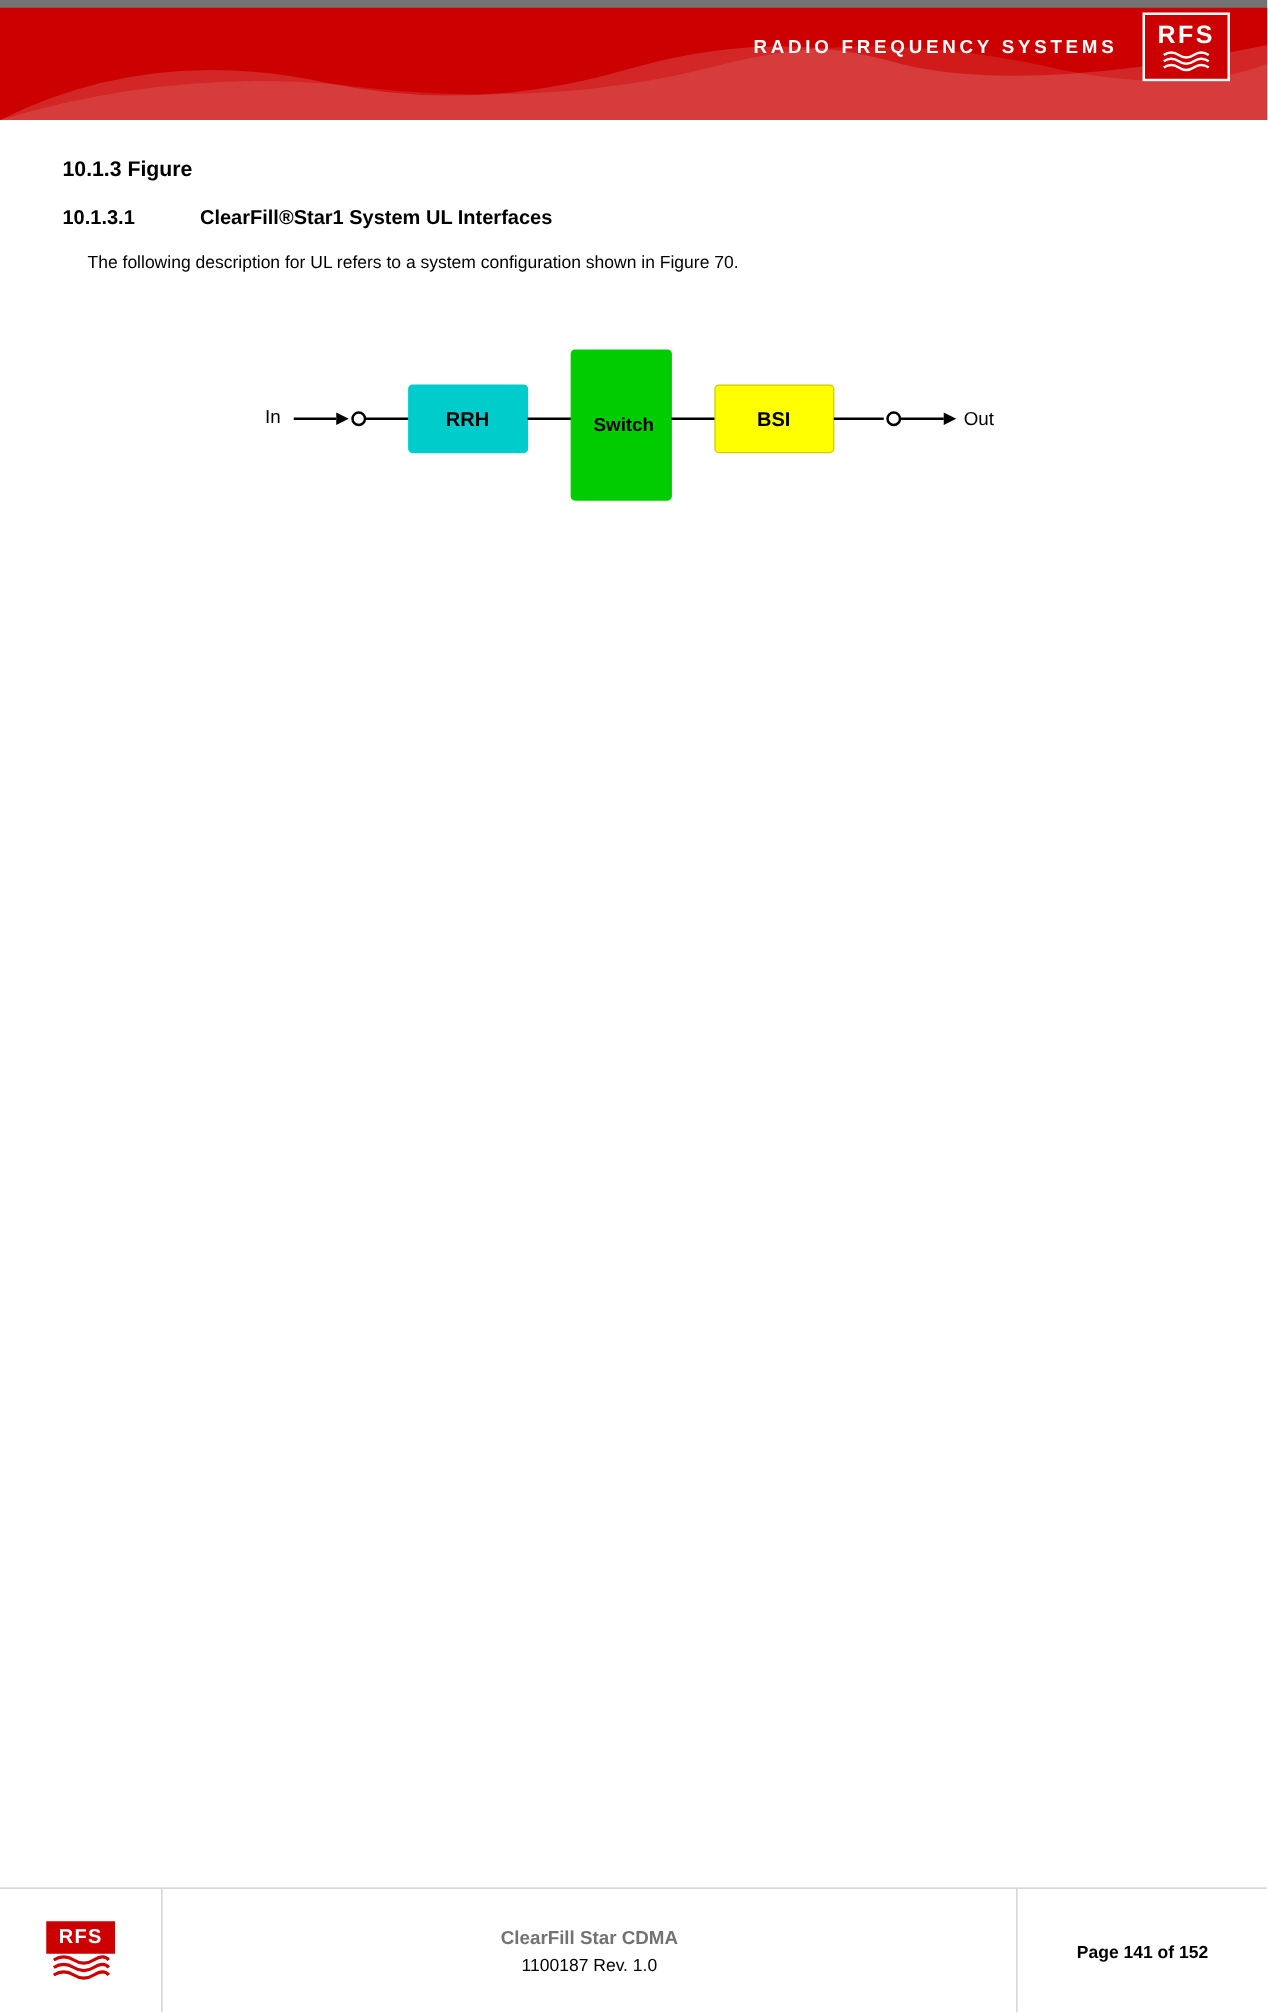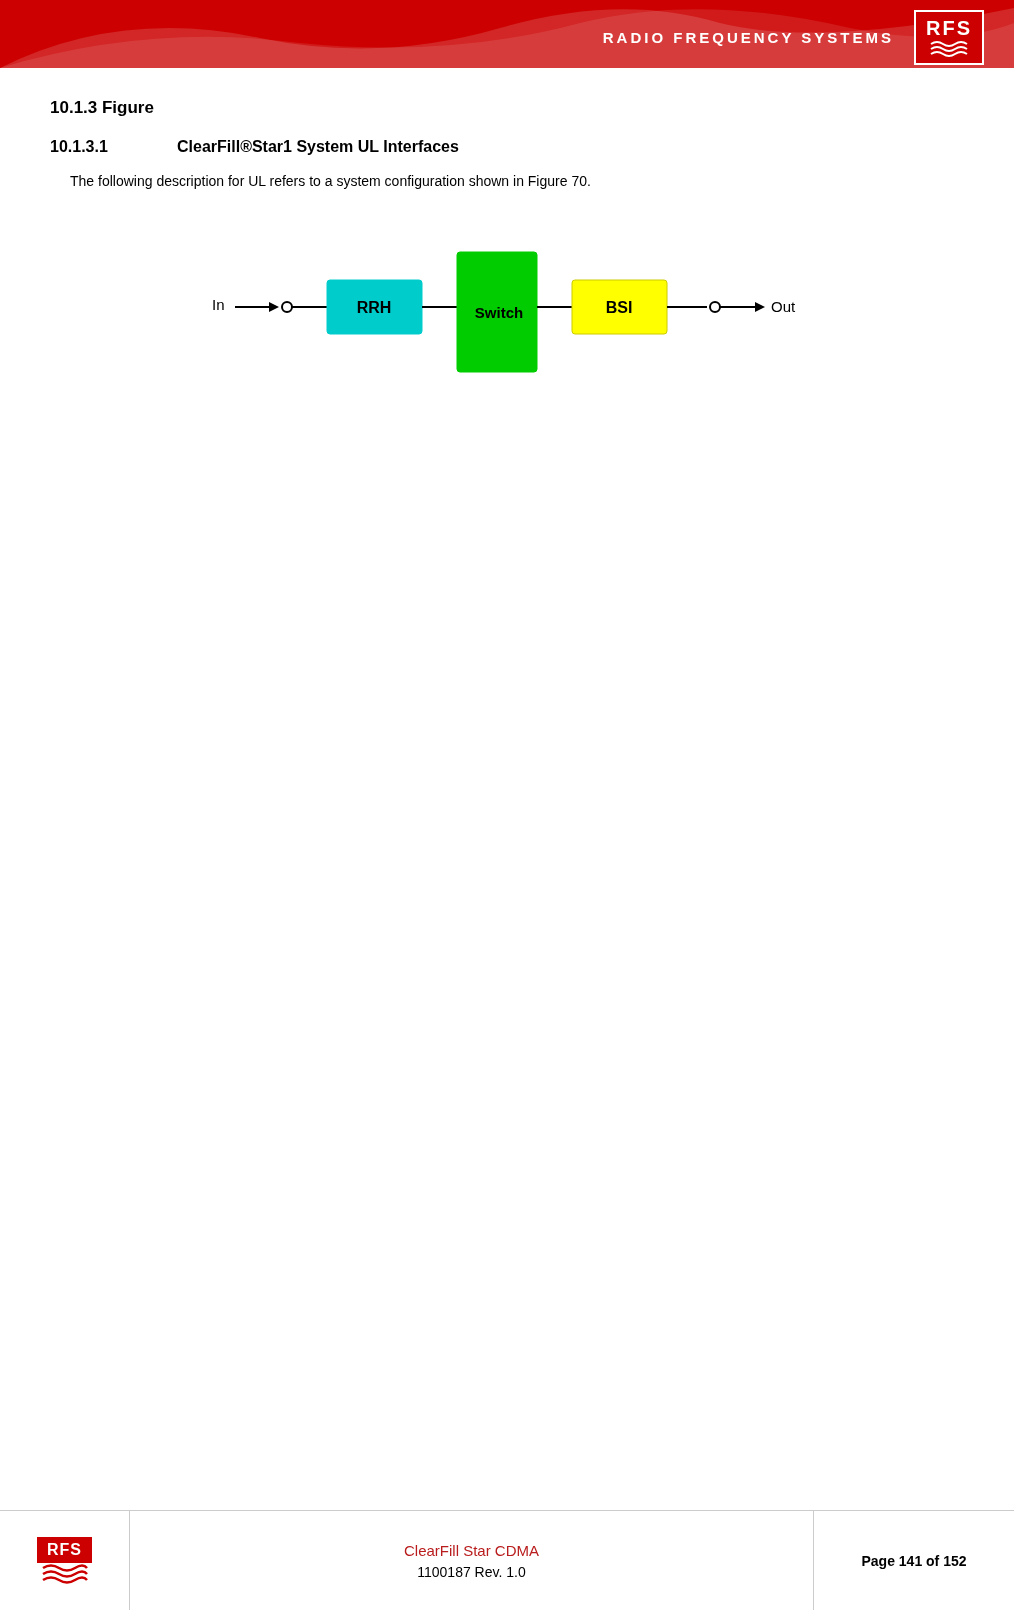--- a/index.html
+++ b/index.html
@@ -8,22 +8,22 @@
       width: 1014px;
       min-height: 1610px;
       background: #ffffff;
       font-family: Arial, sans-serif;
       position: relative;
     }
 
     
     .header {
       width: 100%;
-      height: 68px;
-      background: #c2410c;
+      height: 96px;
+      background: #737373;
       position: relative;
       overflow: hidden;
     }
 
     .header-wave {
       position: absolute;
       bottom: 0;
       left: 0;
       width: 100%;
       height: 90px;
@@ -49,21 +49,21 @@
       color: #000000;
       margin-bottom: 20px;
     }
 
     .subsection-title {
       font-size: 16px;
       font-weight: bold;
       color: #000000;
       margin-bottom: 15px;
       display: flex;
-      gap: 47px;
+      gap: 30px;
     }
 
     .subsection-number {
       min-width: 80px;
     }
 
     .description-text {
       font-size: 14px;
       color: #000000;
       margin-left: 20px;
@@ -133,22 +133,22 @@
       display: flex;
       flex-direction: column;
       align-items: center;
       justify-content: center;
       gap: 5px;
       border-right: 1px solid #cccccc;
     }
 
     .footer-doc-title {
       font-size: 15px;
-      font-weight: normal;
-      color: #b91c1c;
+      font-weight: bold;
+      color: #737373;
     }
 
     .footer-doc-rev {
       font-size: 14px;
       color: #000000;
     }
 
     .footer-page-cell {
       width: 200px;
       display: flex;

